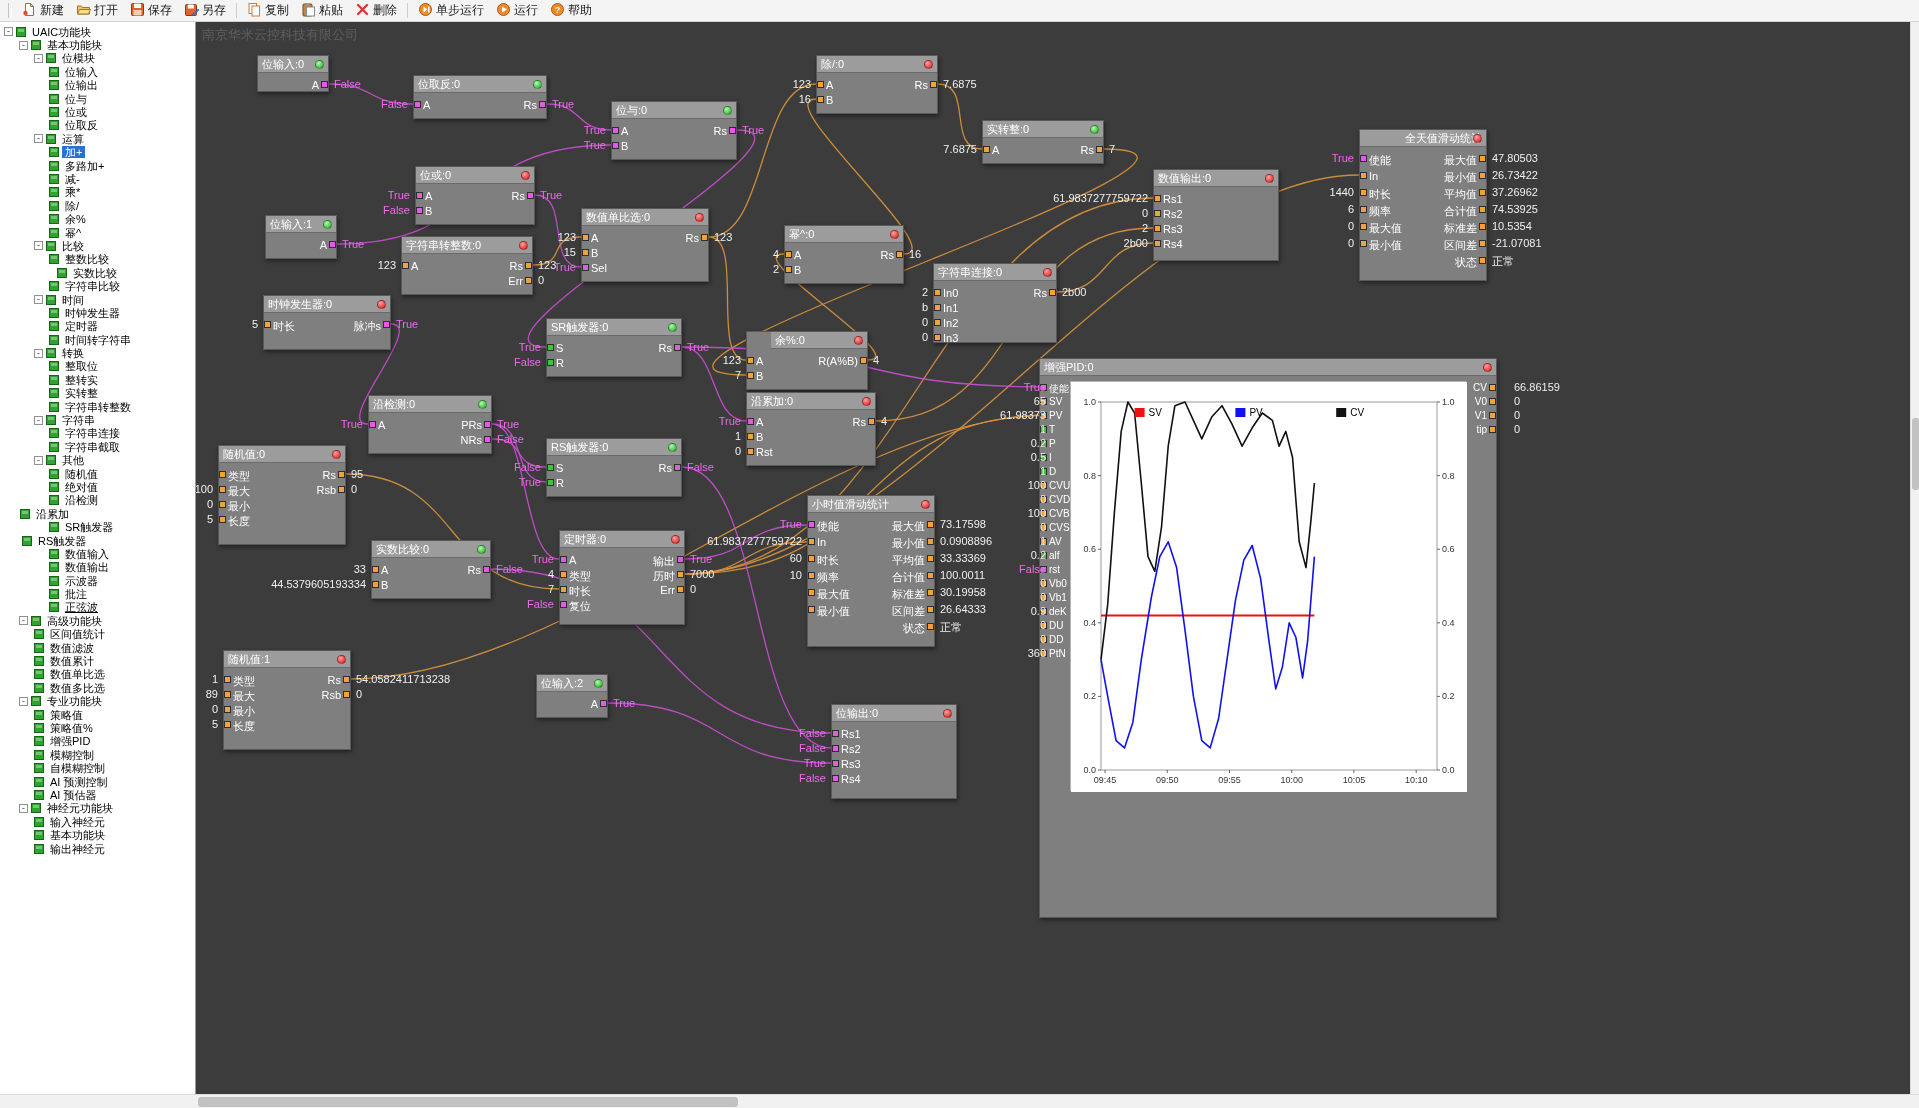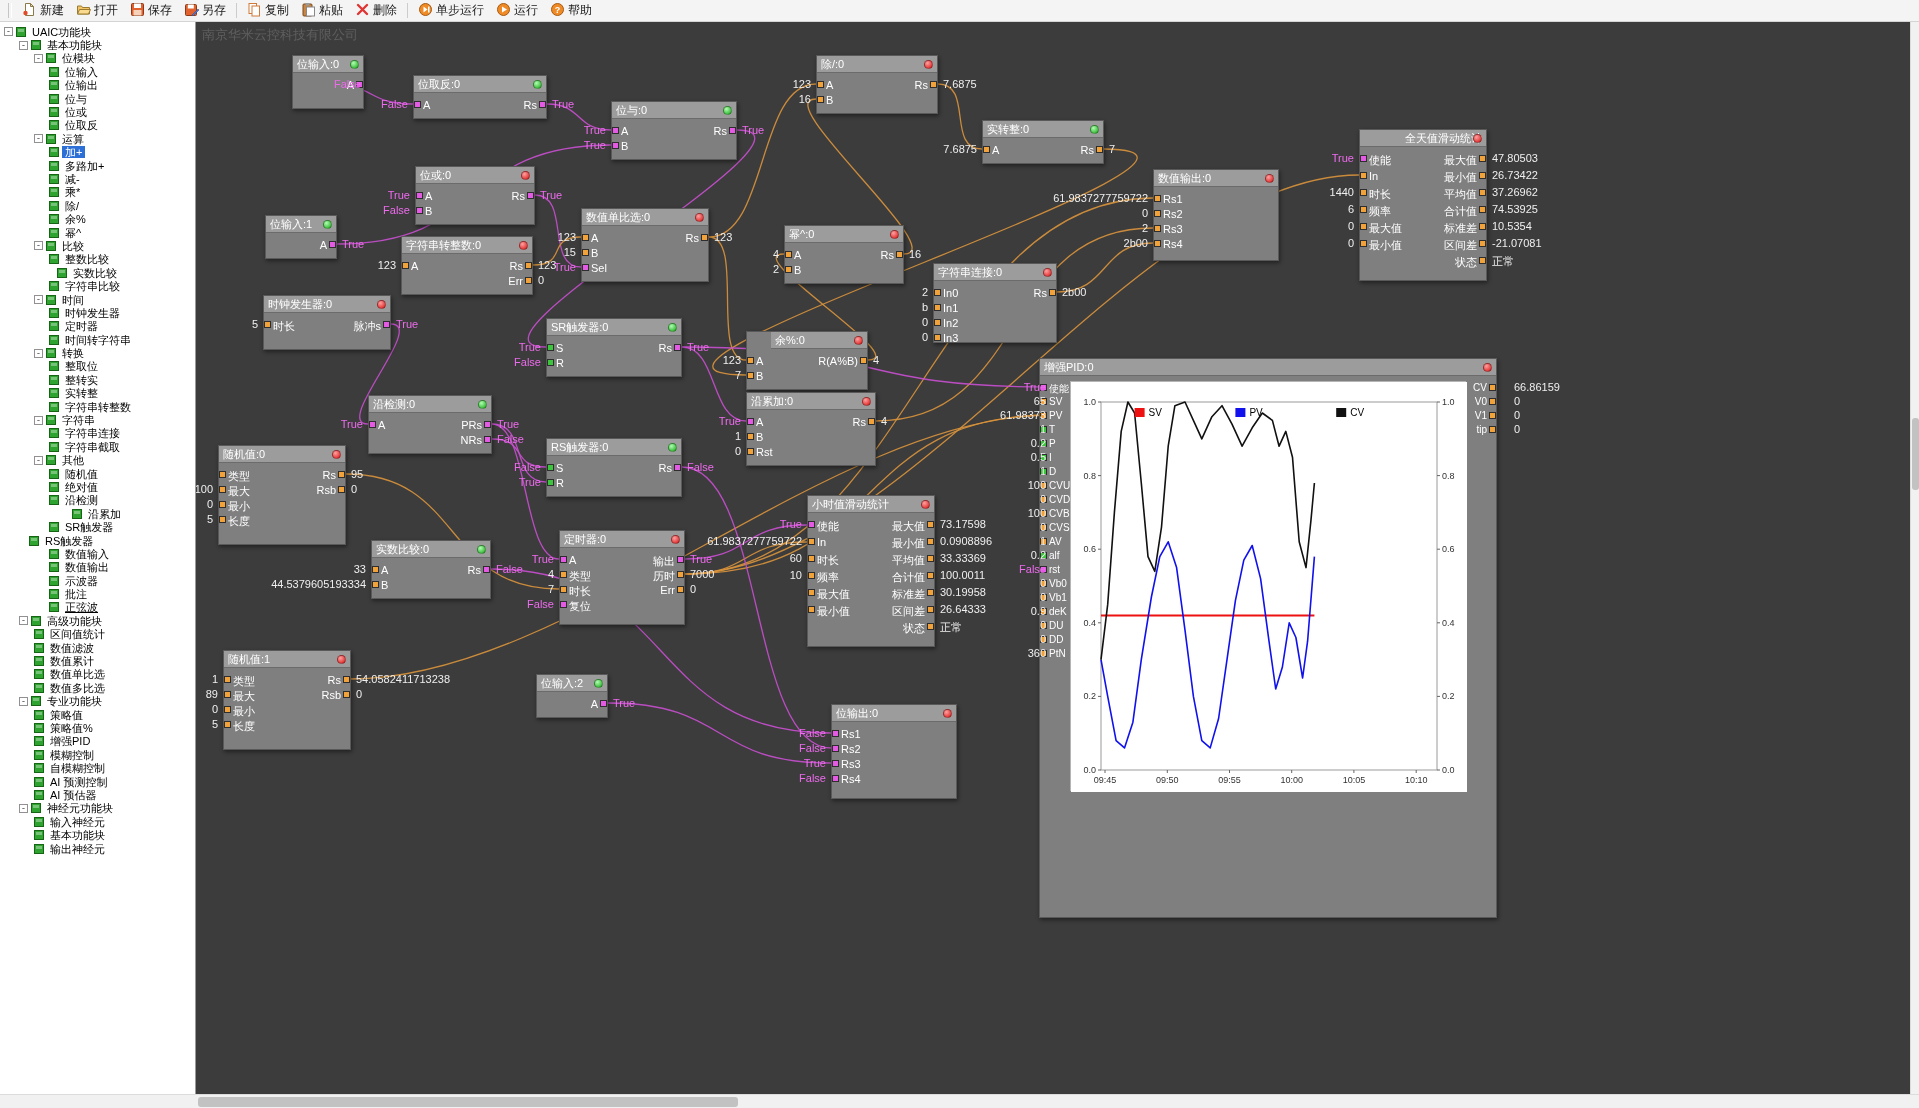--- a/index.html
+++ b/index.html
@@ -287,29 +287,29 @@
       <span class="lbl">随机值</span>
     </div>
     <div class="titem" style="padding-left: 49px;">
       <span class="ticon"></span>
       <span class="lbl">绝对值</span>
     </div>
     <div class="titem" style="padding-left: 49px;">
       <span class="ticon"></span>
       <span class="lbl">沿检测</span>
     </div>
-    <div class="titem" style="padding-left: 72px;">
+    <div class="titem" style="padding-left: 20px;">
       <span class="ticon"></span>
       <span class="lbl">沿累加</span>
     </div>
     <div class="titem" style="padding-left: 49px;">
       <span class="ticon"></span>
       <span class="lbl">SR触发器</span>
     </div>
-    <div class="titem" style="padding-left: 29px;">
+    <div class="titem" style="padding-left: 22px;">
       <span class="ticon"></span>
       <span class="lbl">RS触发器</span>
     </div>
     <div class="titem" style="padding-left: 49px;">
       <span class="ticon"></span>
       <span class="lbl">数值输入</span>
     </div>
     <div class="titem" style="padding-left: 49px;">
       <span class="ticon"></span>
       <span class="lbl">数值输出</span>
@@ -431,21 +431,21 @@
       <path d="M 489 552 C 709 552, 737 176, 957 176" fill="none" stroke="#d9943c" stroke-width="1.3" opacity="0.9"></path>
       <path d="M 489 552 C 709 552, 943 153, 1163 153" fill="none" stroke="#d9943c" stroke-width="1.3" opacity="0.9"></path>
       <path d="M 489 552 C 690.3 552, 653.7 393, 855 393" fill="none" stroke="#d9943c" stroke-width="1.3" opacity="0.9"></path>
       <path d="M 295 547 C 482 547, 448 711, 635 711" fill="none" stroke="#c94fd0" stroke-width="1.3" opacity="0.9"></path>
       <path d="M 486 445 C 567.95 445, 553.05 726, 635 726" fill="none" stroke="#c94fd0" stroke-width="1.3" opacity="0.9"></path>
       <path d="M 680 399 C 832.35 399, 804.65 206, 957 206" fill="none" stroke="#d9943c" stroke-width="1.3" opacity="0.9"></path>
       <path d="M 150 452 C 267.15 452, 245.85 567, 363 567" fill="none" stroke="#d9943c" stroke-width="1.3" opacity="0.9"></path>
       <path d="M 486 325 C 688.95 325, 652.05 365, 855 365" fill="none" stroke="#c94fd0" stroke-width="1.3" opacity="0.9"></path>
     </svg>
 <span class="oval m" style="left: 138px; top: 56px;">False</span>
-    <div class="node" style="left: 61px; top: 33px; width: 72px; height: 54px; margin-left: 35px;">
+    <div class="node" style="left: 61px; top: 33px; width: 72px; height: 37px;">
       <div class="ntitle"><span>位输入:0</span><span class="ndot g"></span></div>
       <div class="nrow" style="top: 22px;">
         <span class="port m pr"></span>
         <span class="nlab-r">A</span>
       </div>
     </div>
     <span class="oval m left" style="left: 212px; top: 76px;">False</span>
     <span class="oval m" style="left: 356px; top: 76px;">True</span>
     <div class="node" style="left: 217px; top: 53px; width: 134px; height: 44px;">
       <div class="ntitle"><span>位取反:0</span><span class="ndot g"></span></div>

